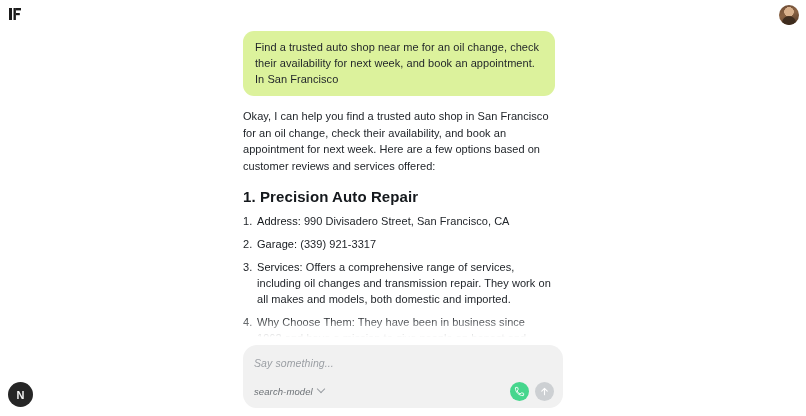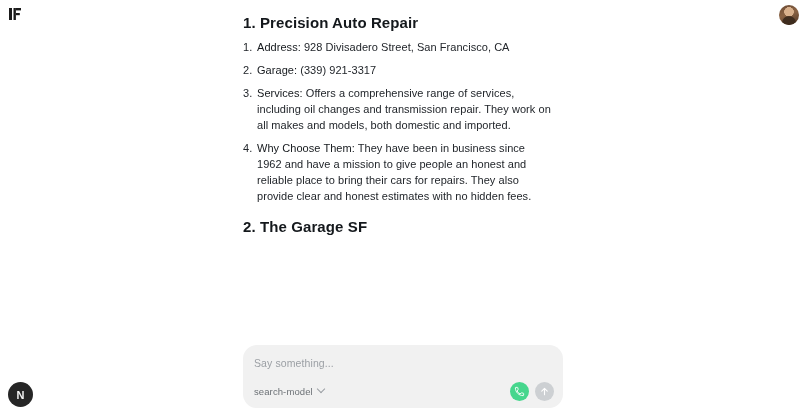--- a/index.html
+++ b/index.html
@@ -201,20 +201,21 @@
     width: 320px;
     z-index: 30;
   }
 
   .composer {
     background: #f1f1f1;
     border-radius: 14px;
     padding: 11px 11px 9px 11px;
     height: 63px;
     position: relative;
+    font-style: italic;
   }
 
   .composer-placeholder {
     font-size: 10.5px;
     color: #9b9fa4;
     letter-spacing: .1px;
     line-height: 14px;
   }
 
   .composer-bottom {
@@ -277,27 +278,31 @@
   .btn-circle svg { display: block; }
 </style>
 </head>
 <body>
 
 <div class="app">
 
   <div class="thread">
     <div class="thread-inner">
 
+      <div class="user-row">
+        <div class="user-bubble">Find a trusted auto shop near me for an oil change, check their availability for next week, and book an appointment. In San Francisco</div>
+      </div>
 
       <div class="assistant">
+        <p class="intro">Okay, I can help you find a trusted auto shop in San Francisco for an oil change, check their availability, and book an appointment for next week. Here are a few options based on customer reviews and services offered:</p>
 
         <div class="section-title">1. Precision Auto Repair</div>
         <ol class="details">
           <li>
-            <span class="marker">1.</span><b>Address:</b><span> 928 Divisadero Street, San Francisco, CA</span>
+            <span class="marker">1.</span><b>Address:</b><span> 990 Divisadero Street, San Francisco, CA</span>
           </li>
           <li>
             <span class="marker">2.</span><b>Garage:</b><span> (339) 921-3317</span>
           </li>
           <li>
             <span class="marker">3.</span><b>Services:</b><span> Offers a comprehensive range of services, including oil changes and transmission repair. They work on all makes and models, both domestic and imported.</span>
           </li>
           <li>
             <span class="marker">4.</span><b>Why Choose Them:</b><span> They have been in business since 1962 and have a mission to give people an honest and reliable place to bring their cars for repairs. They also provide clear and honest estimates with no hidden fees.</span>
           </li>

